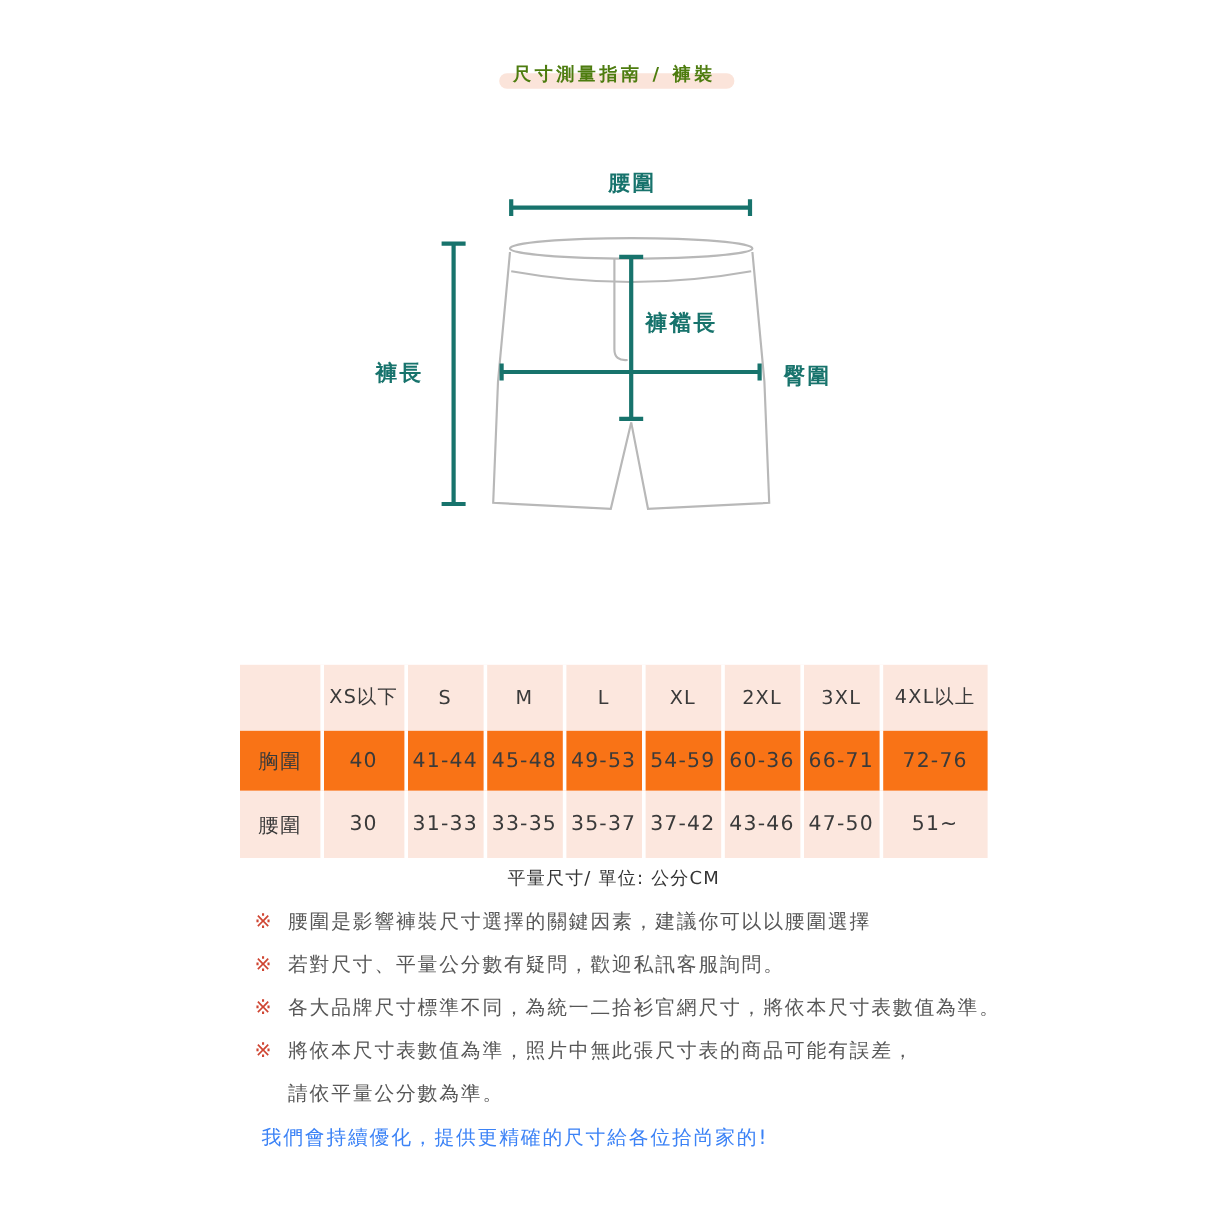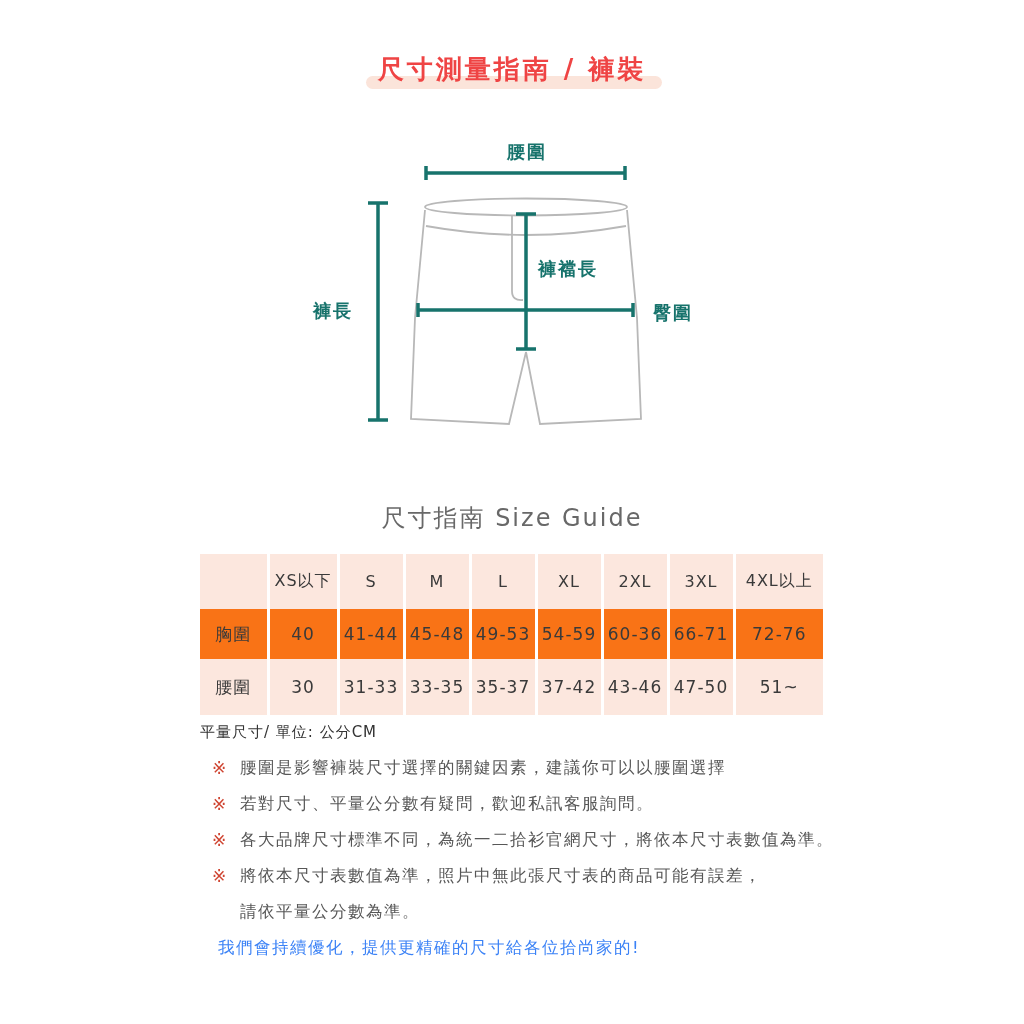--- a/index.html
+++ b/index.html
@@ -4,21 +4,21 @@
 <style>
   html,body{margin:0;padding:0;background:#fff;}
   .page{
     position:relative;width:1024px;height:1024px;background:#ffffff;overflow:hidden;
     font-family:"DejaVu Sans","Liberation Sans",sans-serif;
   }
   
   .title-wrap{position:absolute;left:0;top:52px;width:100%;text-align:center;}
   .title-inner{position:relative;display:inline-block;}
   .title-text{
-    position:relative;z-index:1;font-size:26px;color:#ef4444;
+    position:relative;z-index:1;font-size:15px;color:#4d7c0f;
     letter-spacing:3px;font-weight:bold;
   }
   .title-bar{
     position:absolute;left:-12px;right:-16px;bottom:-2px;height:13px;
     background:#fbe4da;border-radius:7px;z-index:0;
   }
   
   .diagram-svg{position:absolute;left:0;top:0;}
   .dlabel{
     position:absolute;transform:translateX(-50%);
@@ -46,21 +46,21 @@
   .size-table td{font-size:17px;letter-spacing:1px;}
   .size-table tr.band{background:#fce7de;}
   .size-table tr.plain{background:#f97316;}
   .size-table tr.hdr{height:55px;}
   .size-table tr.r1{height:50px;}
   .size-table tr.r2{height:56px;}
   .size-table td + td, .size-table th + th{border-left:3px solid #ffffff;}
   .row-label{letter-spacing:2px;}
   
   .unit-note{
-    position:absolute;left:200px;top:723px;width:623px;text-align:left;
+    position:absolute;left:200px;top:723px;width:623px;text-align:center;
     font-size:15px;color:#333333;letter-spacing:1px;
   }
   
   .notes{position:absolute;left:212px;top:757px;width:660px;}
   .note-row{display:flex;align-items:flex-start;margin-bottom:14px;line-height:22px;}
   .note-marker{
     flex:0 0 20px;color:#cf4532;font-size:17px;margin-right:8px;line-height:22px;
   }
   .note-text{
     color:#575757;font-size:16.5px;letter-spacing:1.5px;white-space:nowrap;line-height:22px;
@@ -97,21 +97,20 @@
       <path d="M418 303 V317 M418 310 H633 M633 303 V317"></path>
       <path d="M516 214 H536 M526 214 V349 M516 349 H536"></path>
     </g>
   </svg>
 
   <div class="dlabel lbl-waist">腰圍</div>
   <div class="dlabel lbl-length">褲長</div>
   <div class="dlabel lbl-crotch">褲襠長</div>
   <div class="dlabel lbl-hip">臀圍</div>
 
-  <div class="size-heading">尺寸指南 Size Guide</div>
 
   <table class="size-table">
     <colgroup>
       <col style="width:68px">
         <col style="width:70px">
         <col style="width:66px">
       <col style="width:66px">
         <col style="width:66px">
         <col style="width:66px">
       <col style="width:66px">

